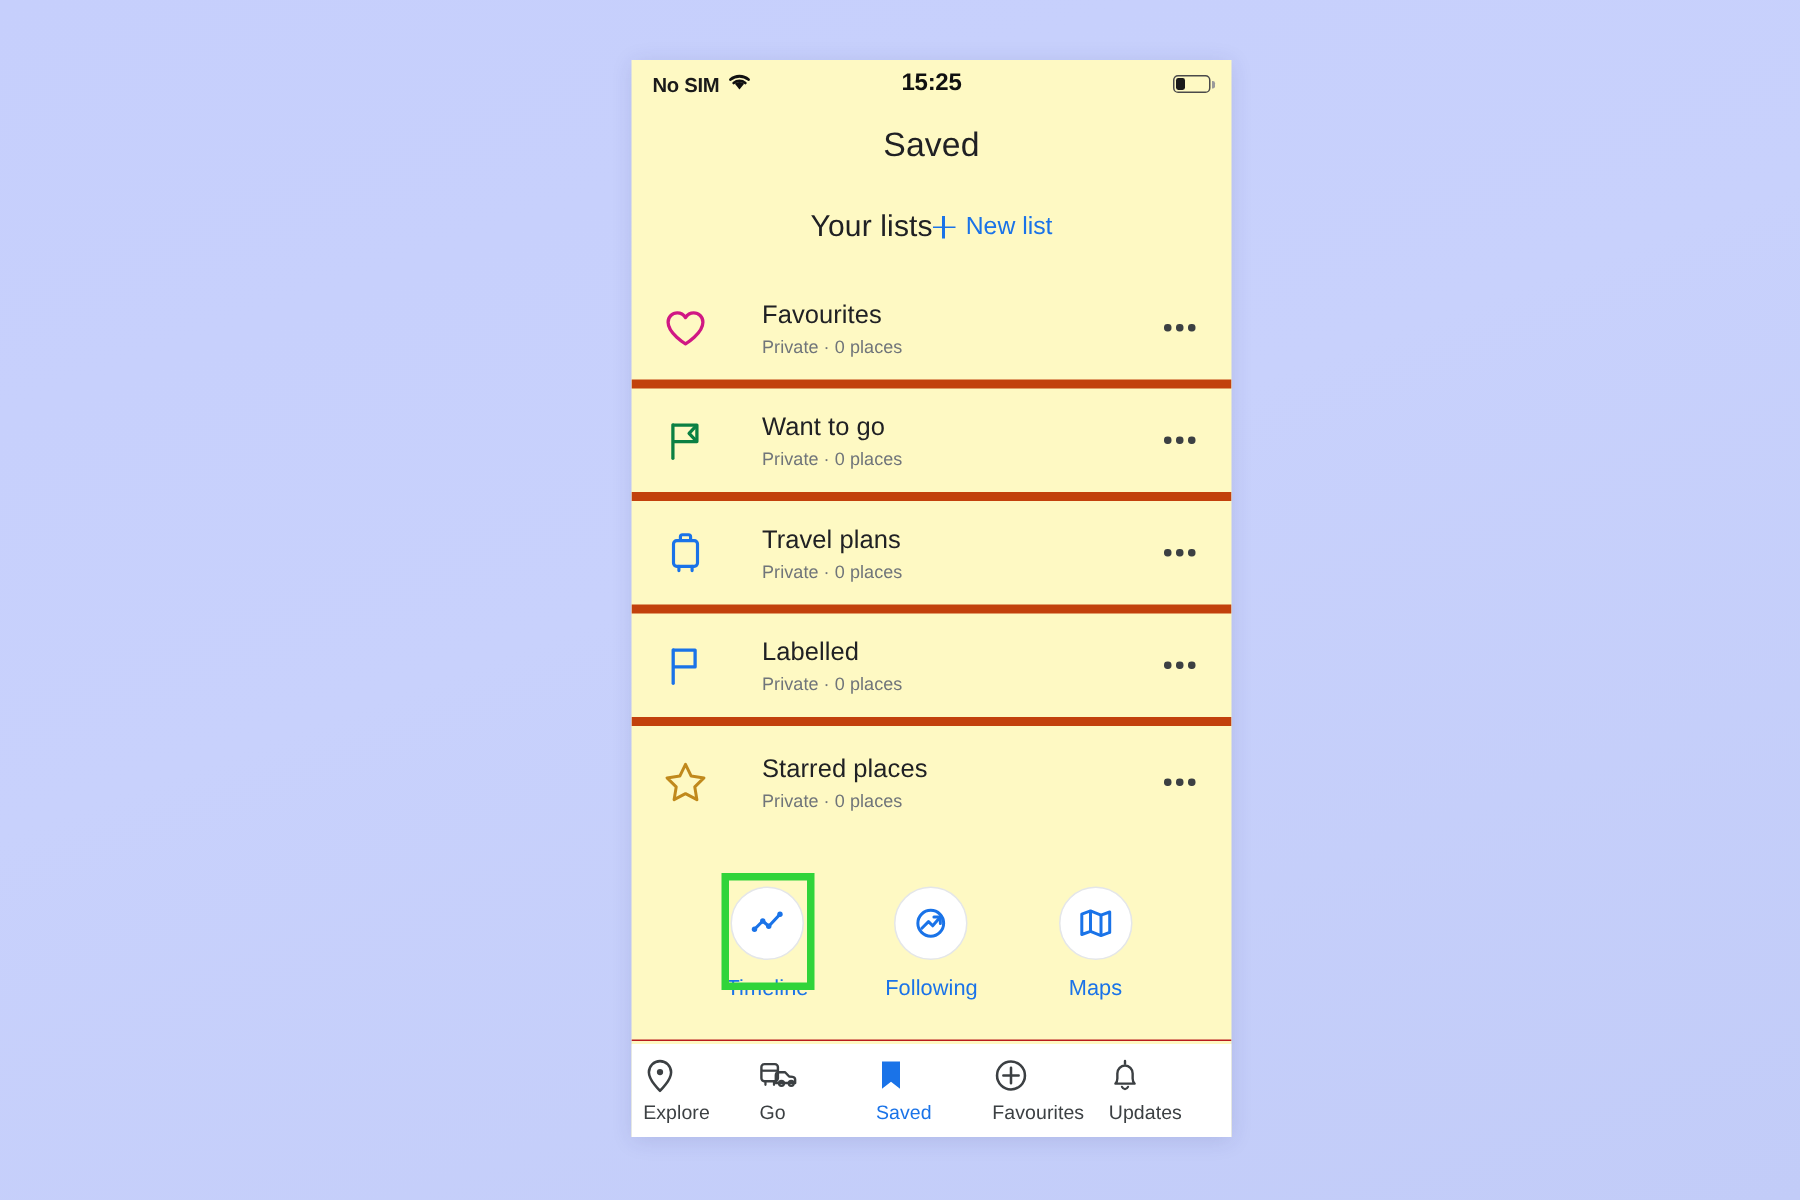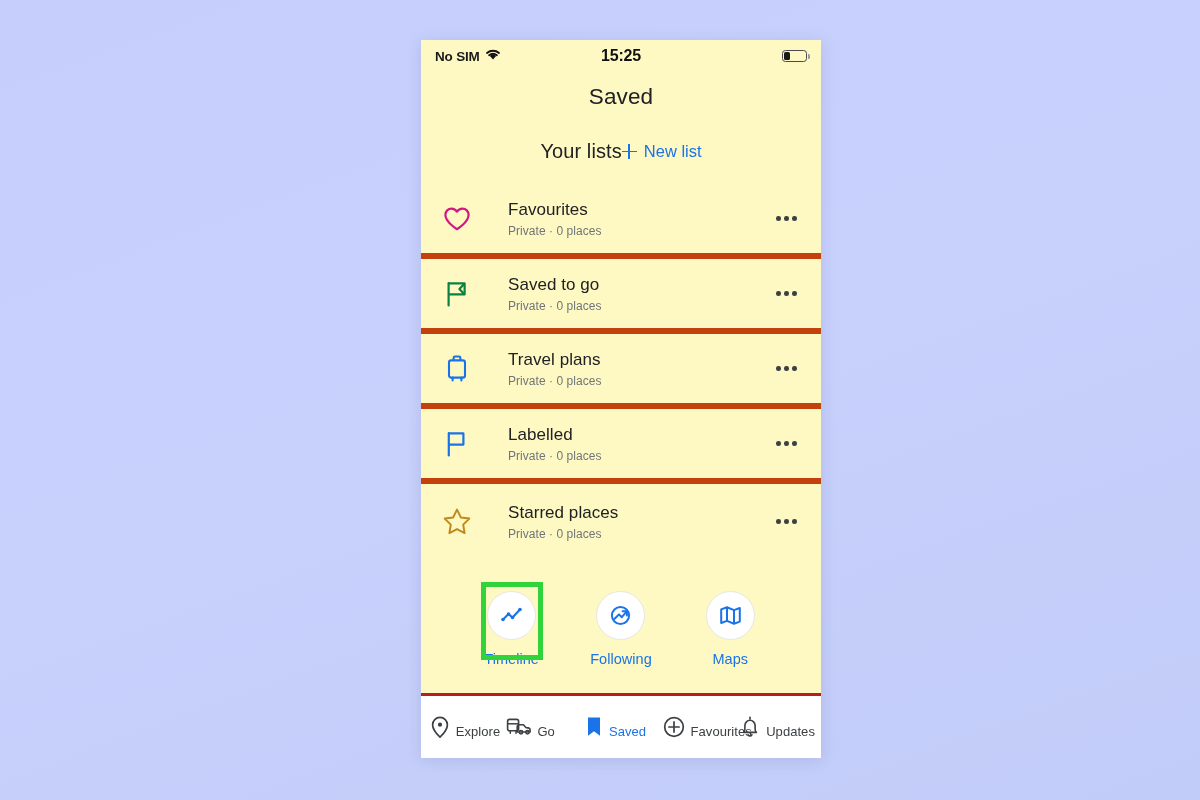--- a/index.html
+++ b/index.html
@@ -180,21 +180,21 @@
     border-radius: 50%;
     background: #3c4043;
   }
 
   
   .shortcuts {
     display: flex;
     justify-content: space-around;
     align-items: flex-start;
     padding: 23px 36px 0 36px;
-    border-bottom: 3px solid #b91c1c;
+    border-bottom: 1px solid #b91c1c;
     padding-bottom: 26px;
   }
   .shortcut {
     width: 86px;
     display: flex;
     flex-direction: column;
     align-items: center;
     cursor: pointer;
     position: relative;
     padding-top: 9px;
@@ -234,22 +234,22 @@
     height: 62px;
     background: #fff;
     display: flex;
     align-items: center;
     justify-content: space-around;
     padding: 0 6px;
     box-sizing: border-box;
   }
   .nav-item {
     display: flex;
-    flex-direction: row;
-    align-items: flex-end;
+    flex-direction: column;
+    align-items: flex-start;
     gap: 5px;
     cursor: pointer;
     width: 74px;
   }
   .nav-ico { height: 24px; display: flex; align-items: center; justify-content: center; }
   .nav-label { font-size: 13px; color: #3c4043; letter-spacing: 0.05px; }
   .nav-item.active .nav-label { color: #1a73e8; }
 </style>
 </head>
 <body>
@@ -306,21 +306,21 @@
 
     <div class="row">
       <div class="row-ico">
         <svg width="26" height="28" viewBox="0 0 26 28">
           <path d="M4.6 3.2 L4.6 25.5" stroke="#0b8043" stroke-width="2.2" stroke-linecap="round"></path>
           <path d="M4.6 3.4 L20.6 3.4 L20.6 14.4 L4.6 14.4" fill="none" stroke="#0b8043" stroke-width="2.2" stroke-linejoin="round"></path>
           <path d="M20.6 3.4 L15.4 8.9 L20.6 14.4" fill="none" stroke="#0b8043" stroke-width="2.2" stroke-linejoin="round"></path>
         </svg>
       </div>
       <div class="row-text">
-        <div class="row-name">Saved to go</div>
+        <div class="row-name">Want to go</div>
         <div class="row-sub">Private · 0 places</div>
       </div>
       <div class="kebab">
           <i></i>
           <i></i>
           <i></i>
         </div>
     </div>
 
     <div class="row">

